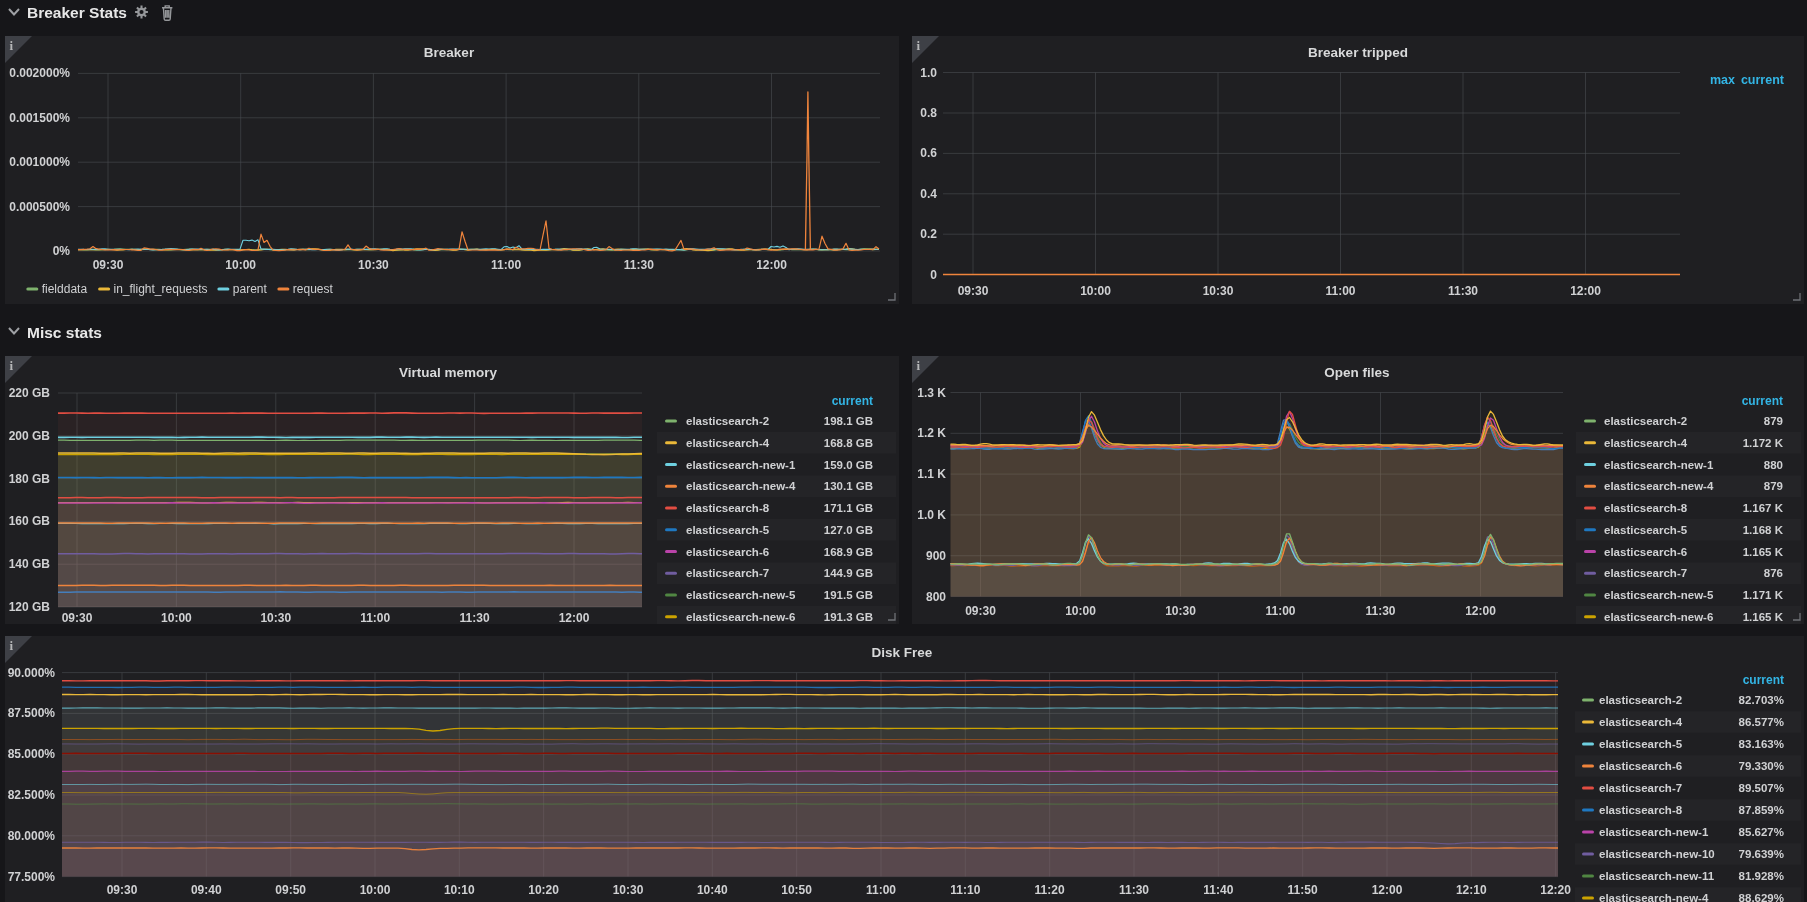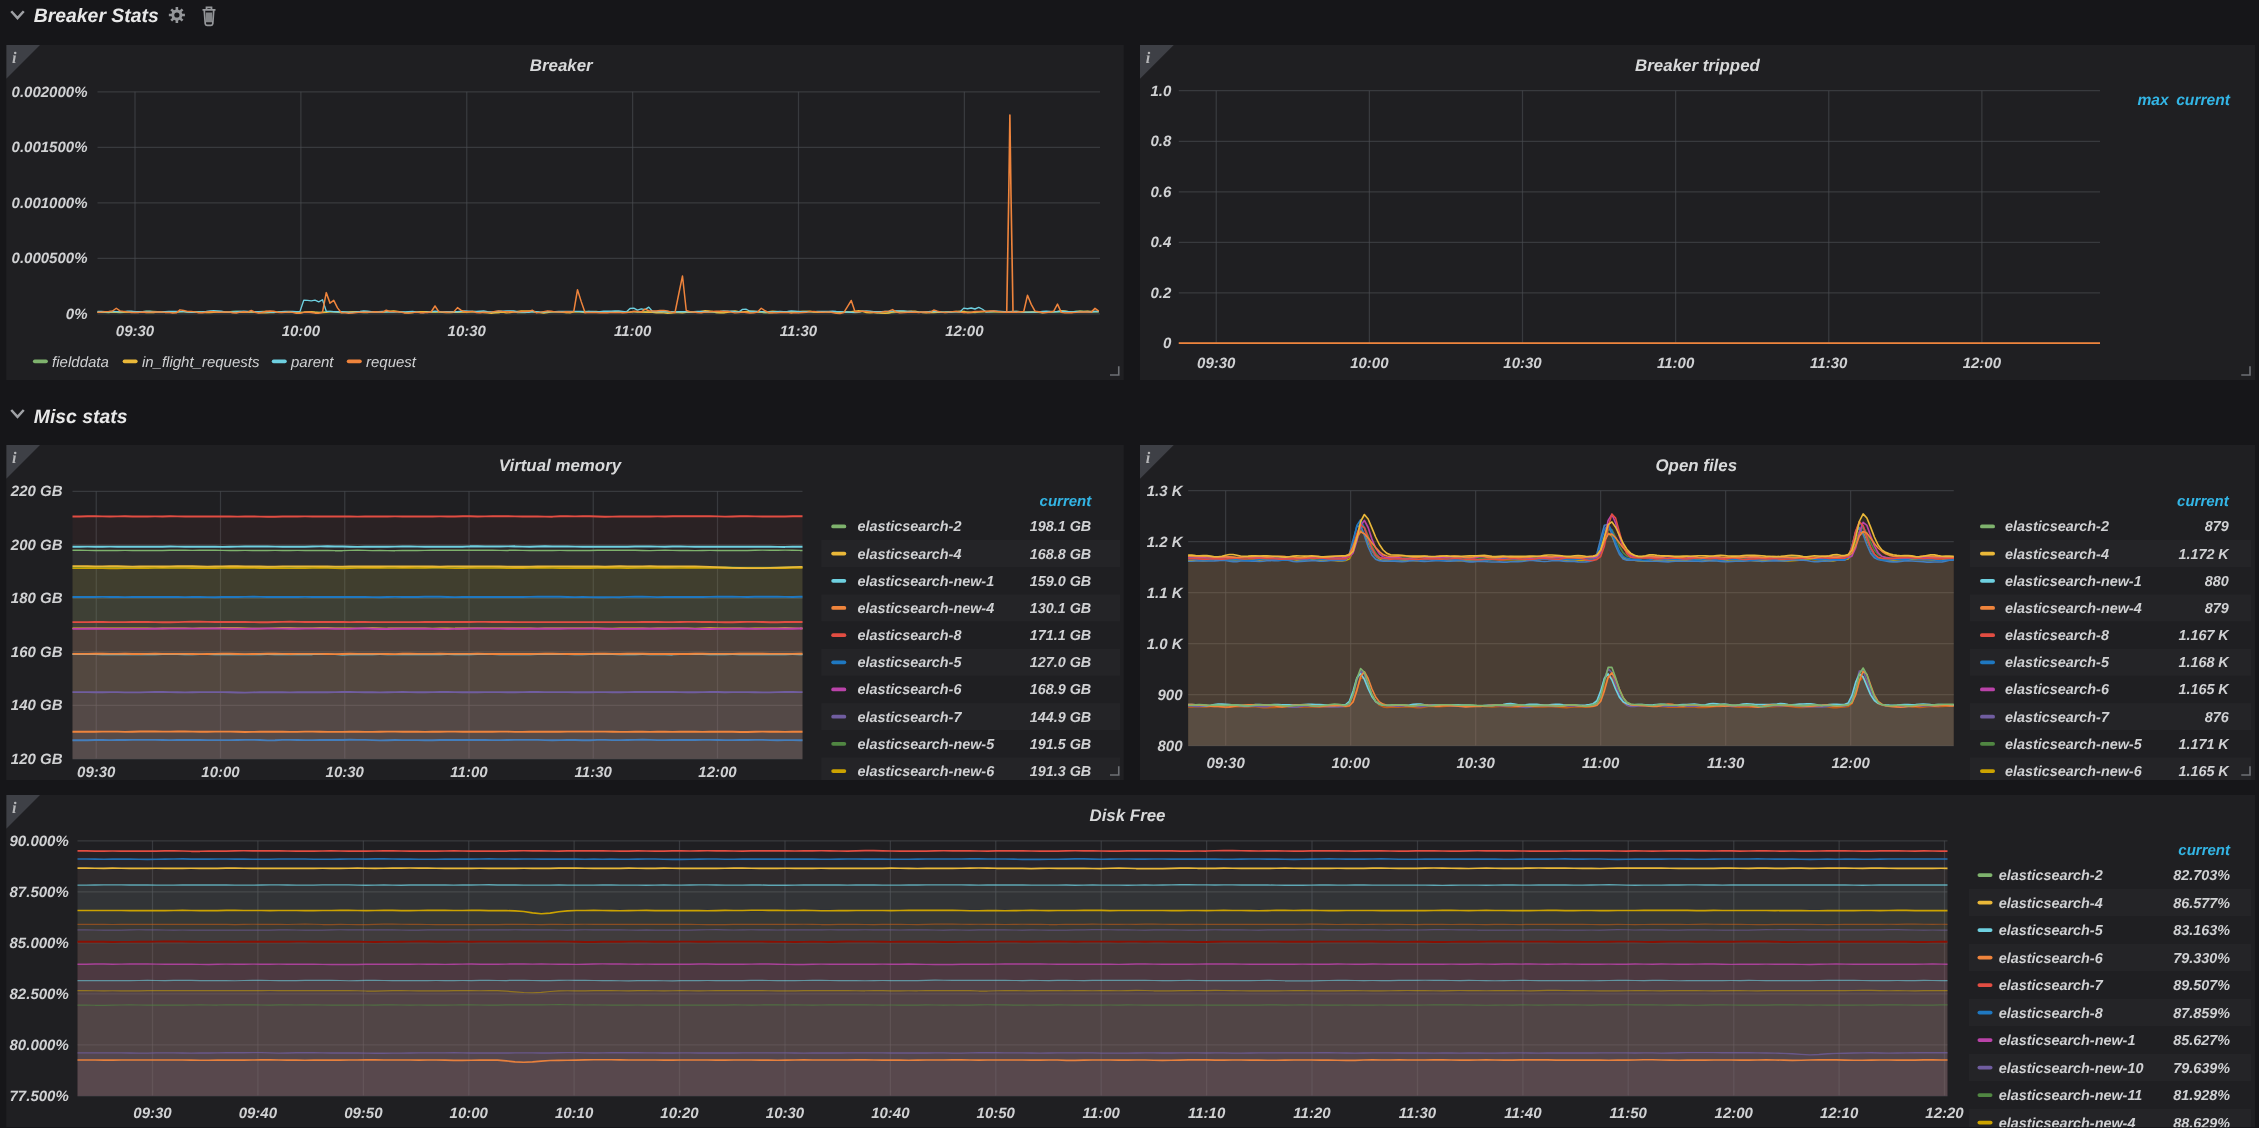--- a/index.html
+++ b/index.html
@@ -1,15 +1,15 @@
 <!DOCTYPE html>
 <html><head><meta charset="utf-8"><style>
 html,body{margin:0;padding:0;background:#161619;}
 #page{position:relative;width:1807px;height:902px;background:#161619;overflow:hidden;
-font-family:"Liberation Sans",sans-serif;font-style:italic;}
+font-family:"Liberation Sans",sans-serif;}
 .panel{position:absolute;background:#1f1f22;}
 </style></head><body>
 <div id="page">
 
 <svg style="position:absolute;left:0;top:0" width="400" height="34">
  <path d="M9,9 L14,14.5 L19,9" fill="none" stroke="#9fa1a5" stroke-width="2"></path>
  <text x="27.0" y="17.5" font-family="Liberation Sans, sans-serif" font-size="15.5" font-weight="700" fill="#e8e8e8" text-anchor="start">Breaker Stats</text>
  <path d="M140.46,5.58 L142.54,5.58 L142.52,7.70 L143.82,8.24 L145.31,6.73 L146.77,8.19 L145.26,9.68 L145.80,10.98 L147.92,10.96 L147.92,13.04 L145.80,13.02 L145.26,14.32 L146.77,15.81 L145.31,17.27 L143.82,15.76 L142.52,16.30 L142.54,18.42 L140.46,18.42 L140.48,16.30 L139.18,15.76 L137.69,17.27 L136.23,15.81 L137.74,14.32 L137.20,13.02 L135.08,13.04 L135.08,10.96 L137.20,10.98 L137.74,9.68 L136.23,8.19 L137.69,6.73 L139.18,8.24 L140.48,7.70Z" fill="#95979a" fill-rule="evenodd"></path>
       <circle cx="141.5" cy="12" r="2.08" fill="#161619"></circle>
  <g stroke="#95979a" fill="none" stroke-width="1.4">

